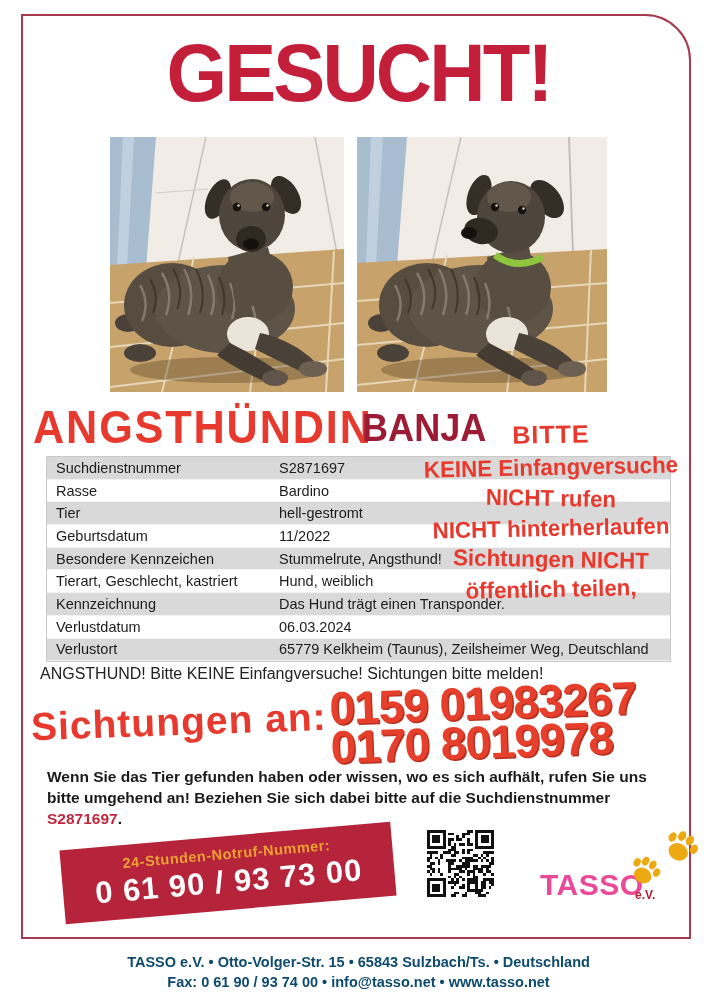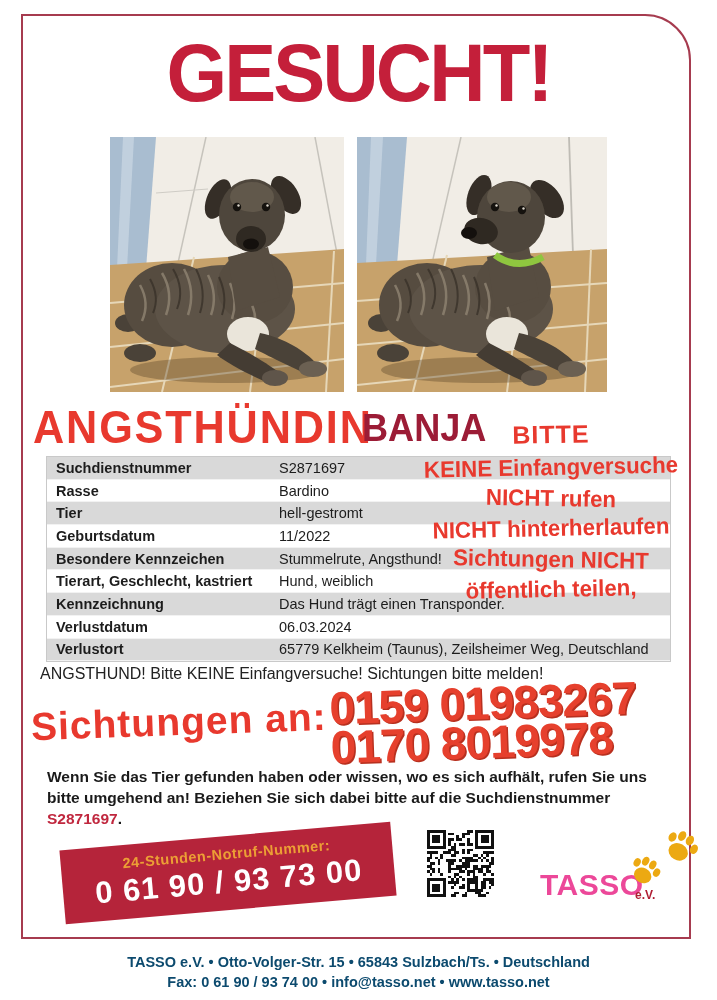--- a/index.html
+++ b/index.html
@@ -25,21 +25,21 @@
   .warnings{position:absolute;left:405px;top:416px;width:292px;text-align:center;
          color:#e8392e;font-weight:bold;z-index:5;}
   .warn-intro{font-size:25px;line-height:36px;letter-spacing:1px;transform:rotate(-1deg);}
   .warn-line{font-size:23px;line-height:30.5px;white-space:nowrap;transform:scaleX(0.97);}
   .warn-line:nth-child(odd){transform:rotate(-1.2deg) scaleX(0.97);}
   .warn-line:nth-child(even){transform:rotate(1deg) scaleX(0.97);}
 
   table.details{position:absolute;left:47px;top:457px;width:623px;border-collapse:collapse;
          font-size:14.5px;color:#1c1c1c;z-index:1;}
   table.details td{height:21.7px;padding:0 0 0 9px;vertical-align:middle;border-bottom:1px solid #f2f2f2;}
-  table.details td.lbl{width:214px;font-weight:bold;}
+  table.details td.lbl{width:214px;font-weight:normal;}
   table.details tr.row-odd td{background:#d9d9d9;}
   table.details tr.row-even td{background:#ffffff;}
   table.details{outline:1px solid #c9c9c9;}
 
   .notice{position:absolute;left:40px;top:665px;font-size:16px;color:#222;}
 
   .sighting-label{position:absolute;left:31px;top:700px;font-size:39px;font-weight:bold;
          color:#e8392e;transform:rotate(-2deg);letter-spacing:1px;}
   .phones{position:absolute;left:330px;top:684px;transform:rotate(-2deg);}
   .phone{font-size:46px;line-height:39px;font-weight:bold;color:#e6402d;letter-spacing:-1px;

